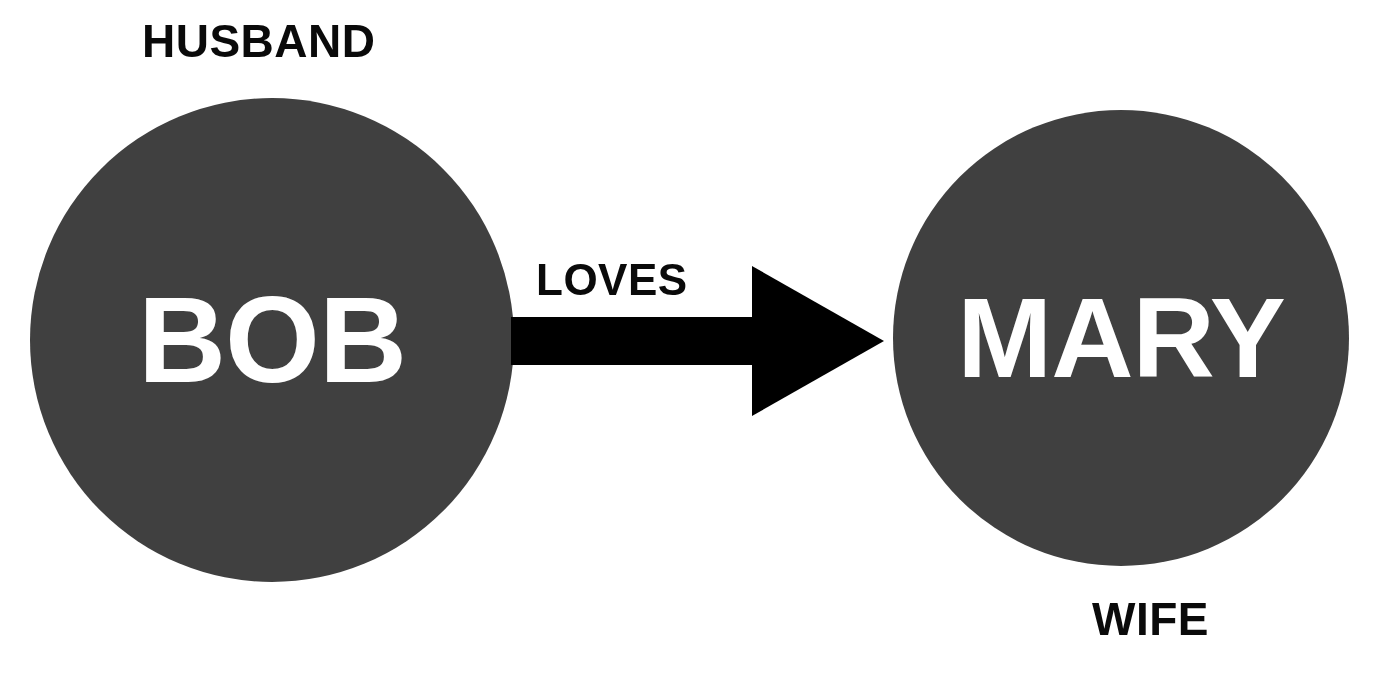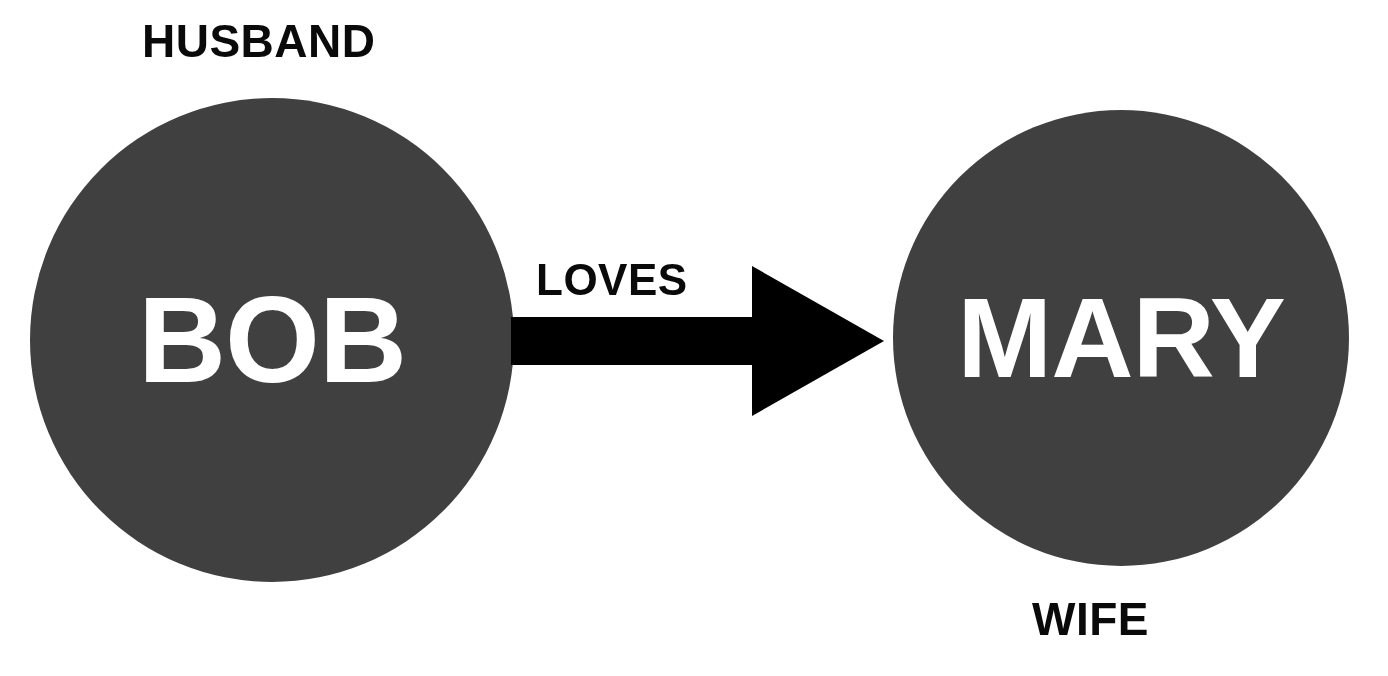--- a/index.html
+++ b/index.html
@@ -60,21 +60,21 @@
     font-size: 46px;
     letter-spacing: 0.5px;
     line-height: 1;
     white-space: nowrap;
   }
   .role-label--husband {
     left: 142px;
     top: 18px;
   }
   .role-label--wife {
-    left: 1032px;
+    left: 1092px;
     top: 596px;
   }
   .edge-label {
     position: absolute;
     left: 536px;
     top: 258px;
     color: #0a0a0a;
     font-weight: 700;
     font-size: 44px;
     letter-spacing: 0.5px;

